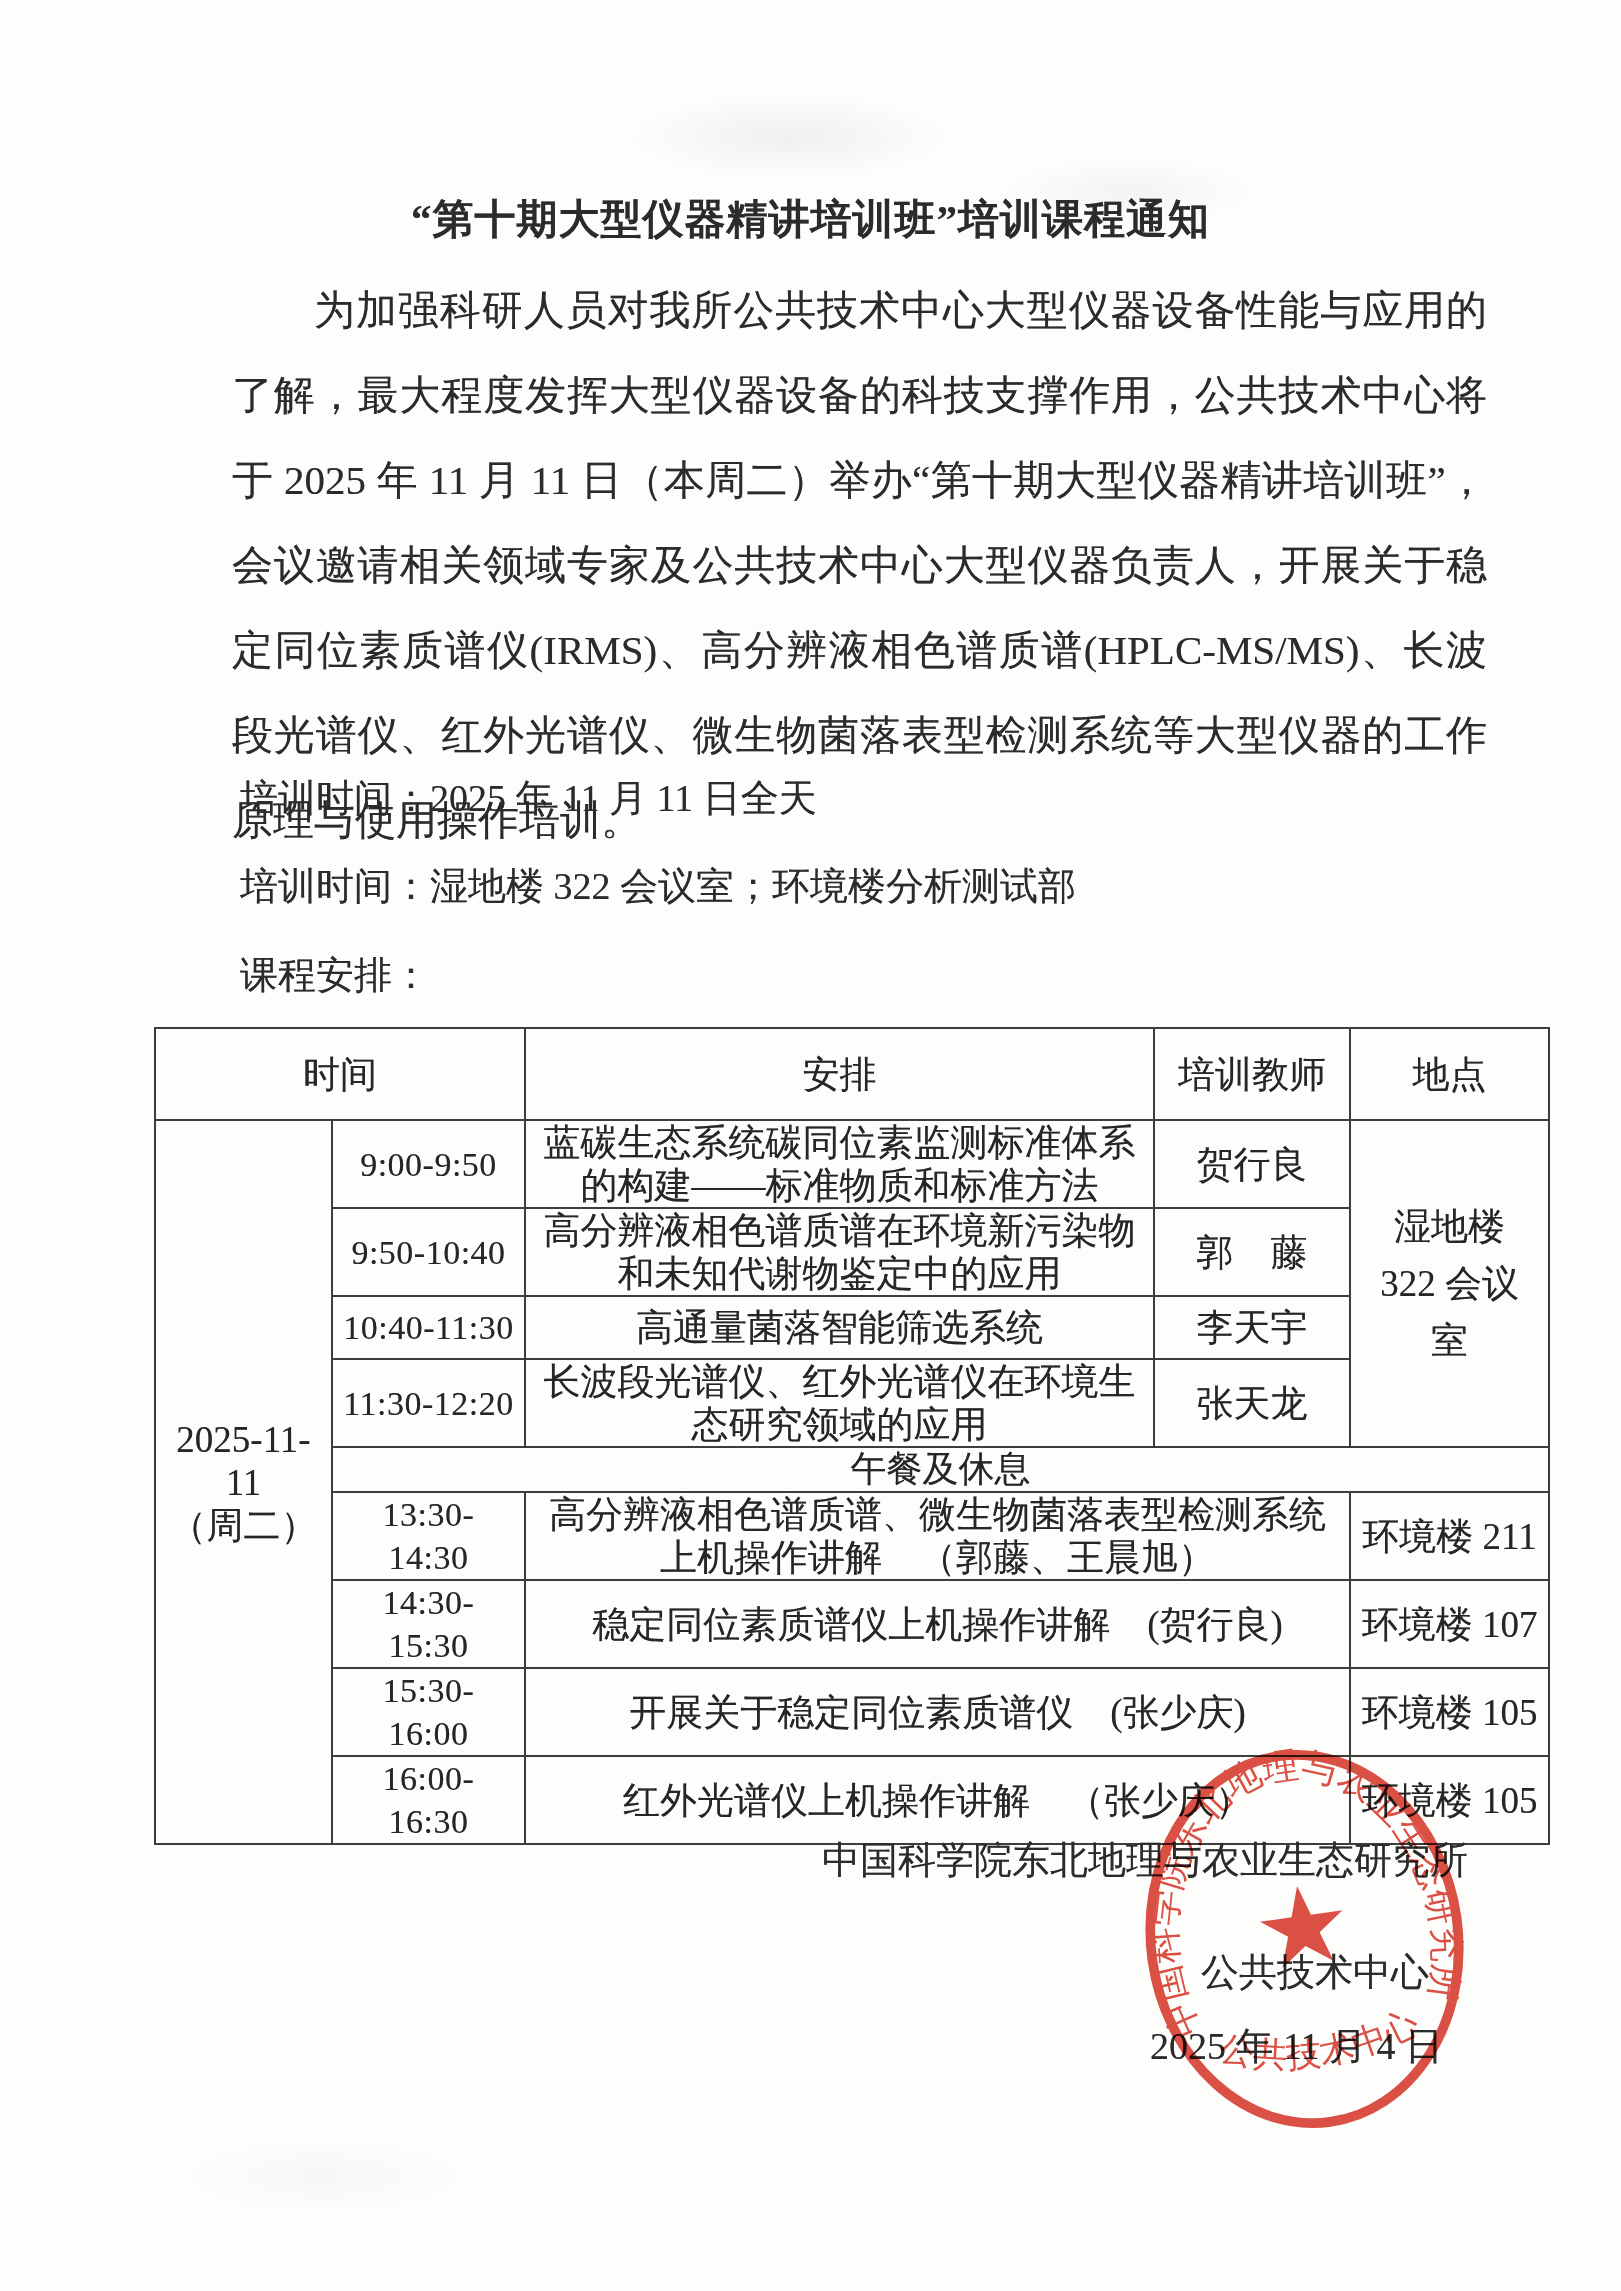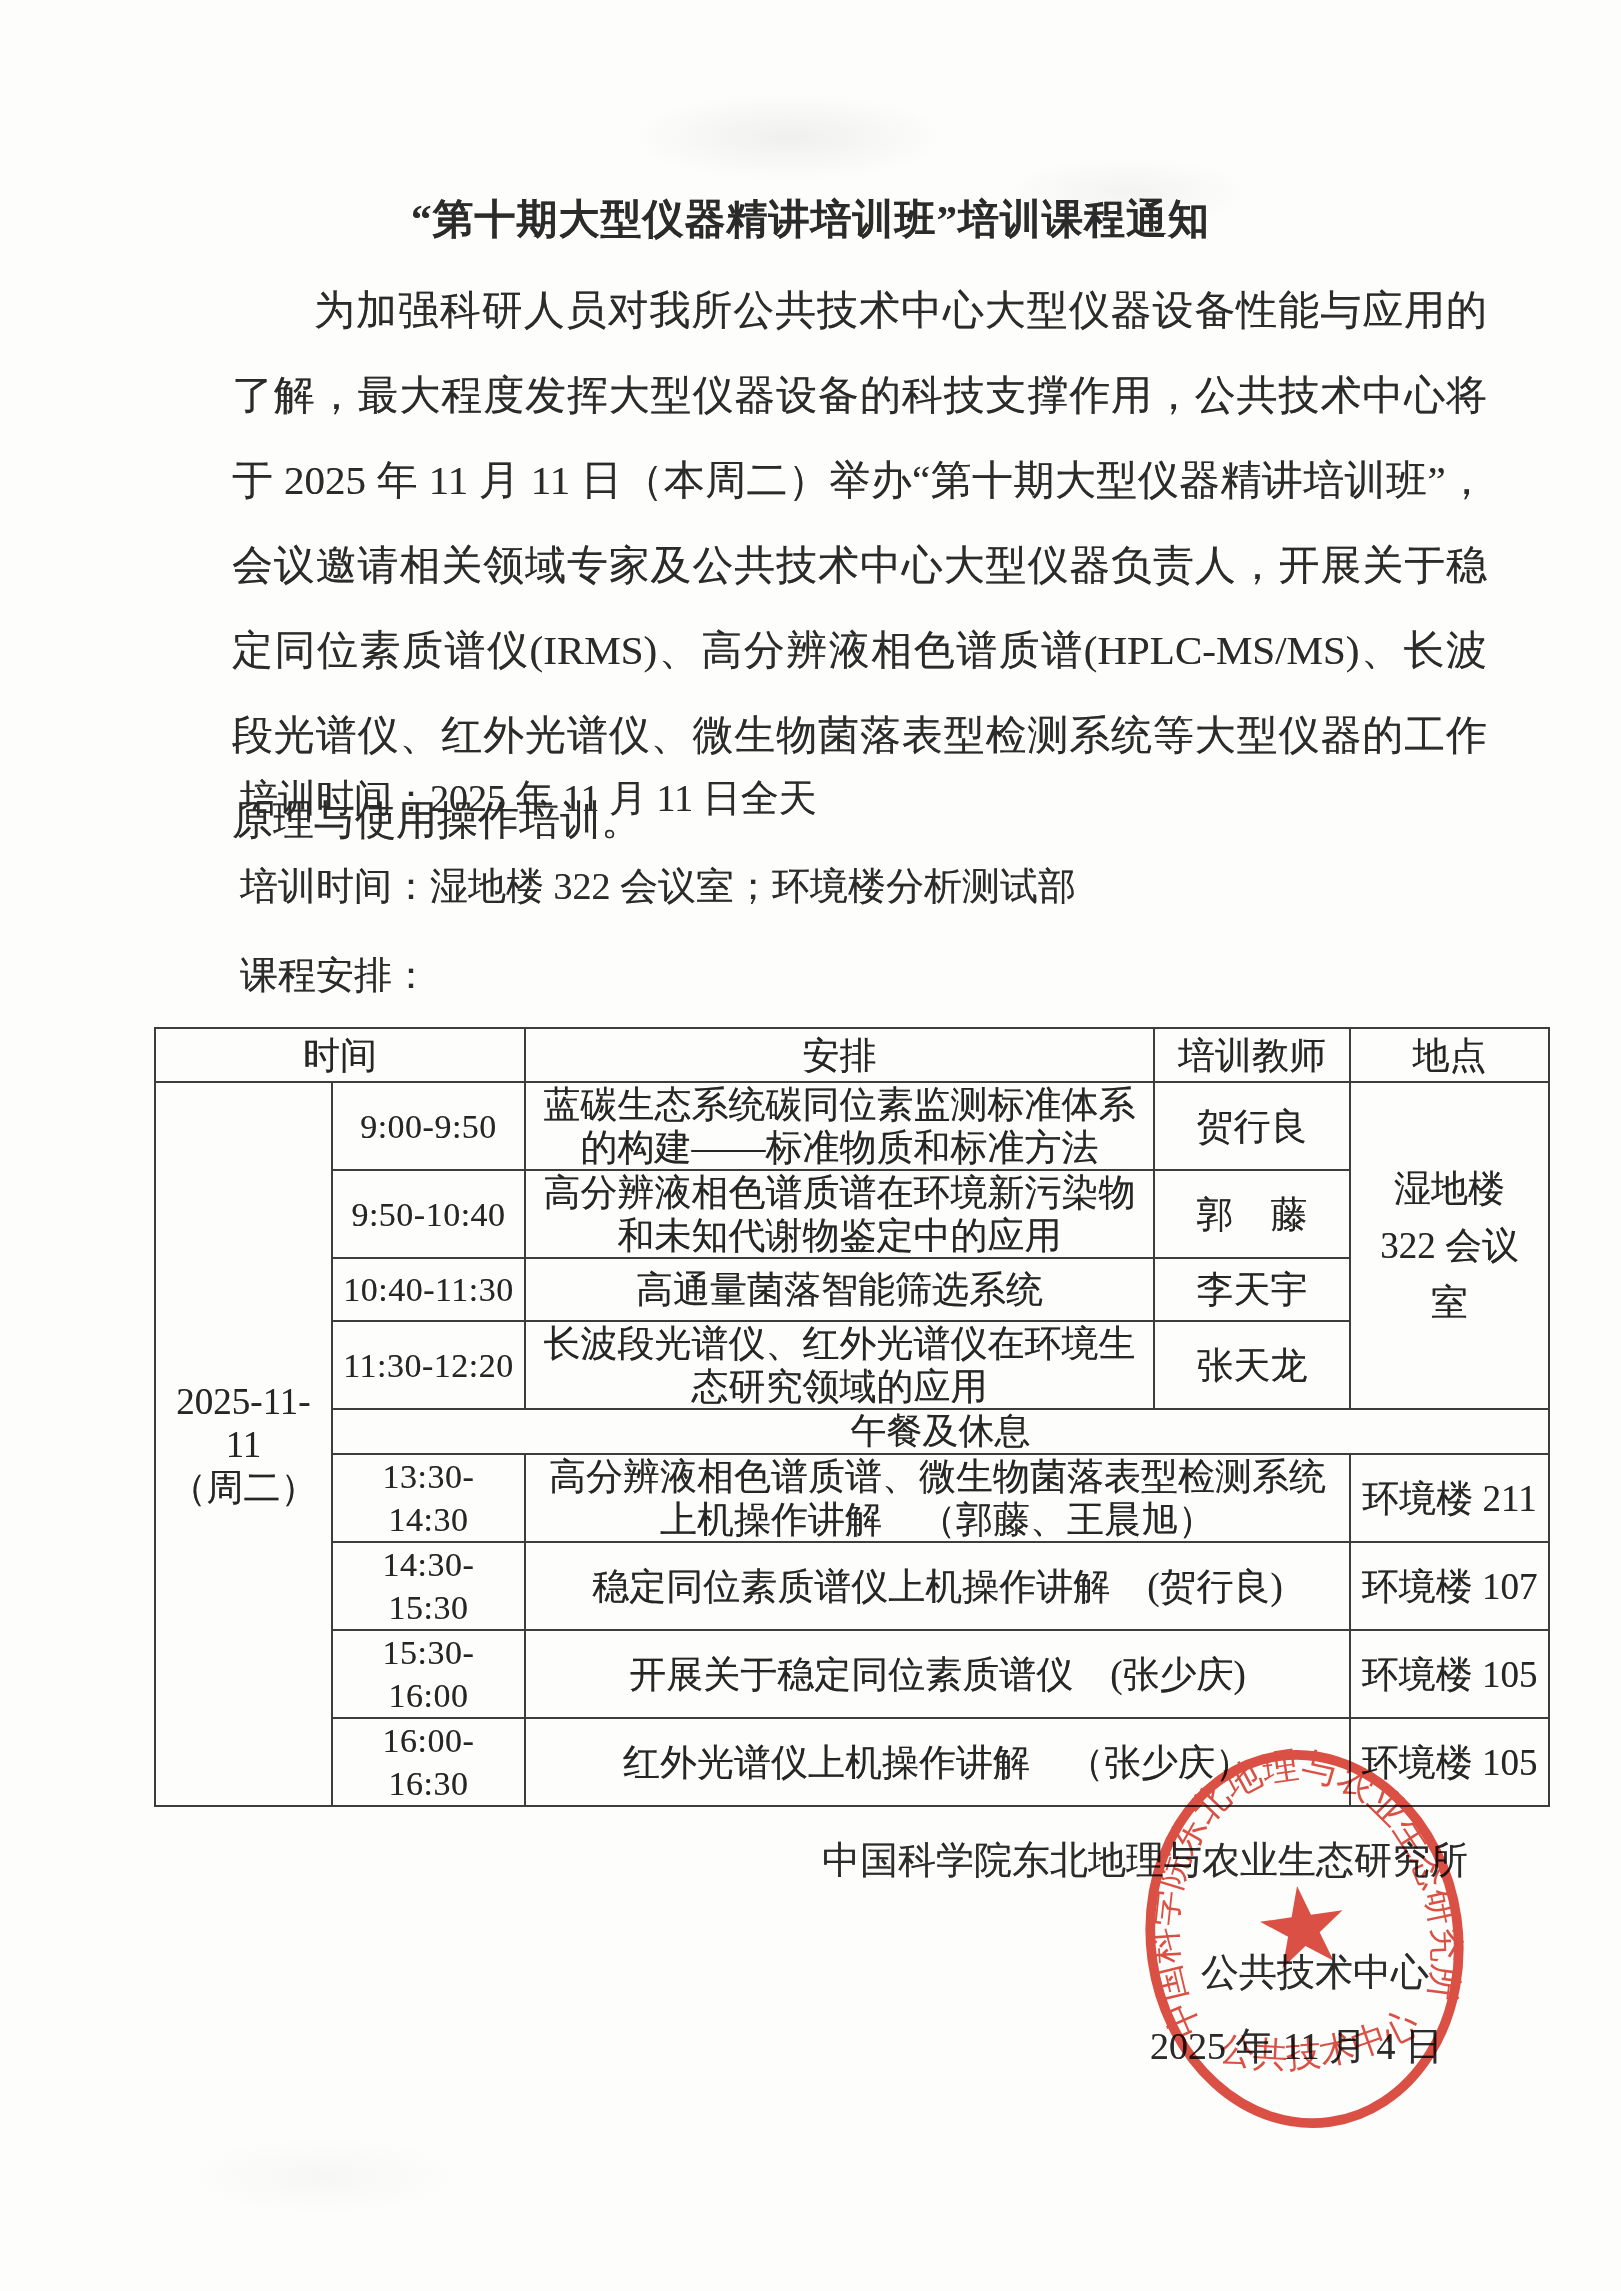--- a/index.html
+++ b/index.html
@@ -55,21 +55,21 @@
     text-shadow:0 0 0.6px rgba(40,40,40,0.5);
   }
   table.schedule td{
     border:2px solid #3d3d3b;
     text-align:center;vertical-align:middle;
     padding:0 9.8px;
     line-height:43px;
     overflow:hidden;
   }
   table.schedule{border:2.9px solid #3d3d3b;}
-  tr.h76{height:54px;}  tr.h84{height:82px;}  tr.h88{height:86px;}
+  tr.h76{height:92px;}  tr.h84{height:82px;}  tr.h88{height:86px;}
   tr.h64{height:63px;}  tr.h42{height:41px;}  tr.h86{height:84px;}
   td.time-cell{font-size:34px;letter-spacing:0.5px;padding:0 2px;}
   td.course-cell{line-height:42px;padding:0 15.7px;border-radius:31px;}
   td.header-cell{font-size:37px;}
   td.lunch-cell{line-height:39px;font-size:36px;}
   .venue-wrap{width:167px;margin:4px auto;line-height:57px;}
   .date-wrap{line-height:43px;}
 
   
   .footer-line{

